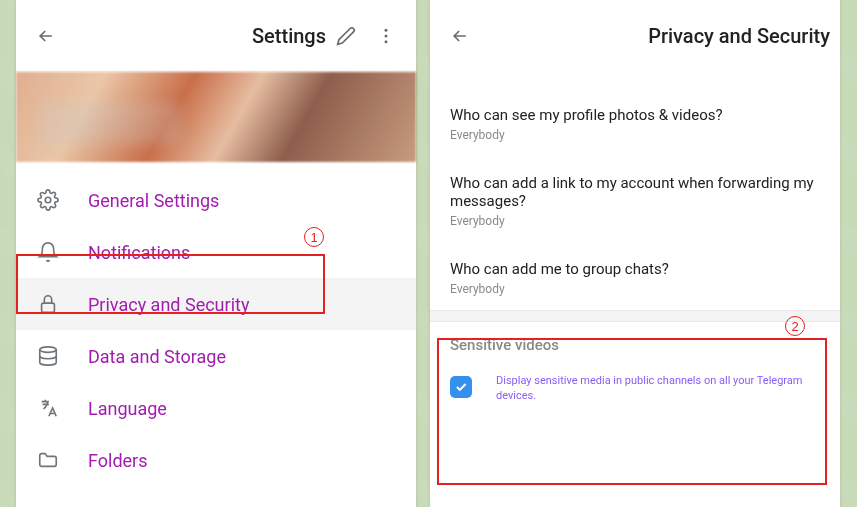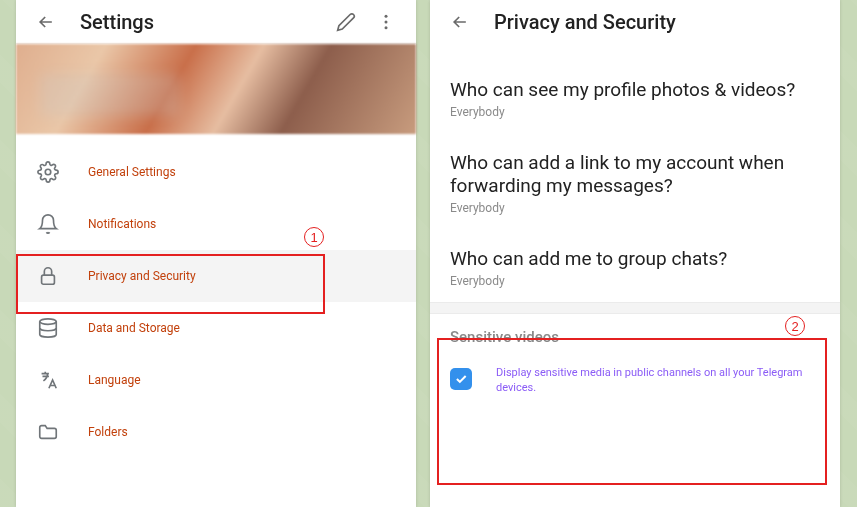--- a/index.html
+++ b/index.html
@@ -21,22 +21,23 @@
       position: absolute;
       background: #fff;
       box-shadow: 0 0 3px rgba(0,0,0,0.15);
     }
     .panel-left { left: 16px; top: 0; width: 400px; height: 507px; }
     .panel-right { left: 430px; top: 0; width: 410px; height: 507px; }
     .header {
       display: flex;
       align-items: center;
       padding: 0 10px;
-      height: 44px;
+      height: 72px;
       border-bottom: 1px solid #f0f0f0;
+      text-align: right;
     }
     .hdr-btn {
       width: 40px;
       height: 40px;
       display: flex;
       align-items: center;
       justify-content: center;
       color: #6a6a6a;
       border-radius: 50%;
       cursor: pointer;
@@ -77,31 +78,31 @@
     .setting-icon {
       width: 24px;
       height: 24px;
       display: flex;
       align-items: center;
       justify-content: center;
       color: #707579;
     }
     .setting-label {
       margin-left: 28px;
-      font-size: 12px;
-      color: #c2410c;
+      font-size: 18px;
+      color: #a21caf;
     }
     .divider-thick {
       height: 12px;
       background: #f4f4f4;
       border-top: 1px solid #ebebeb;
       border-bottom: 1px solid #ebebeb;
     }
     .priv-item { padding: 14px 20px; border-bottom: 0; cursor: pointer; }
-    .priv-title { font-size: 19px; color: #222; margin-bottom: 4px; }
+    .priv-title { font-size: 15px; color: #222; margin-bottom: 4px; }
     .priv-value { font-size: 12px; color: #8a8a8a; }
     .section-header {
       padding: 14px 20px 10px;
       font-size: 15px;
       font-weight: 500;
       color: #898989;
     }
     .filter-row {
       display: flex;
       align-items: flex-start;

